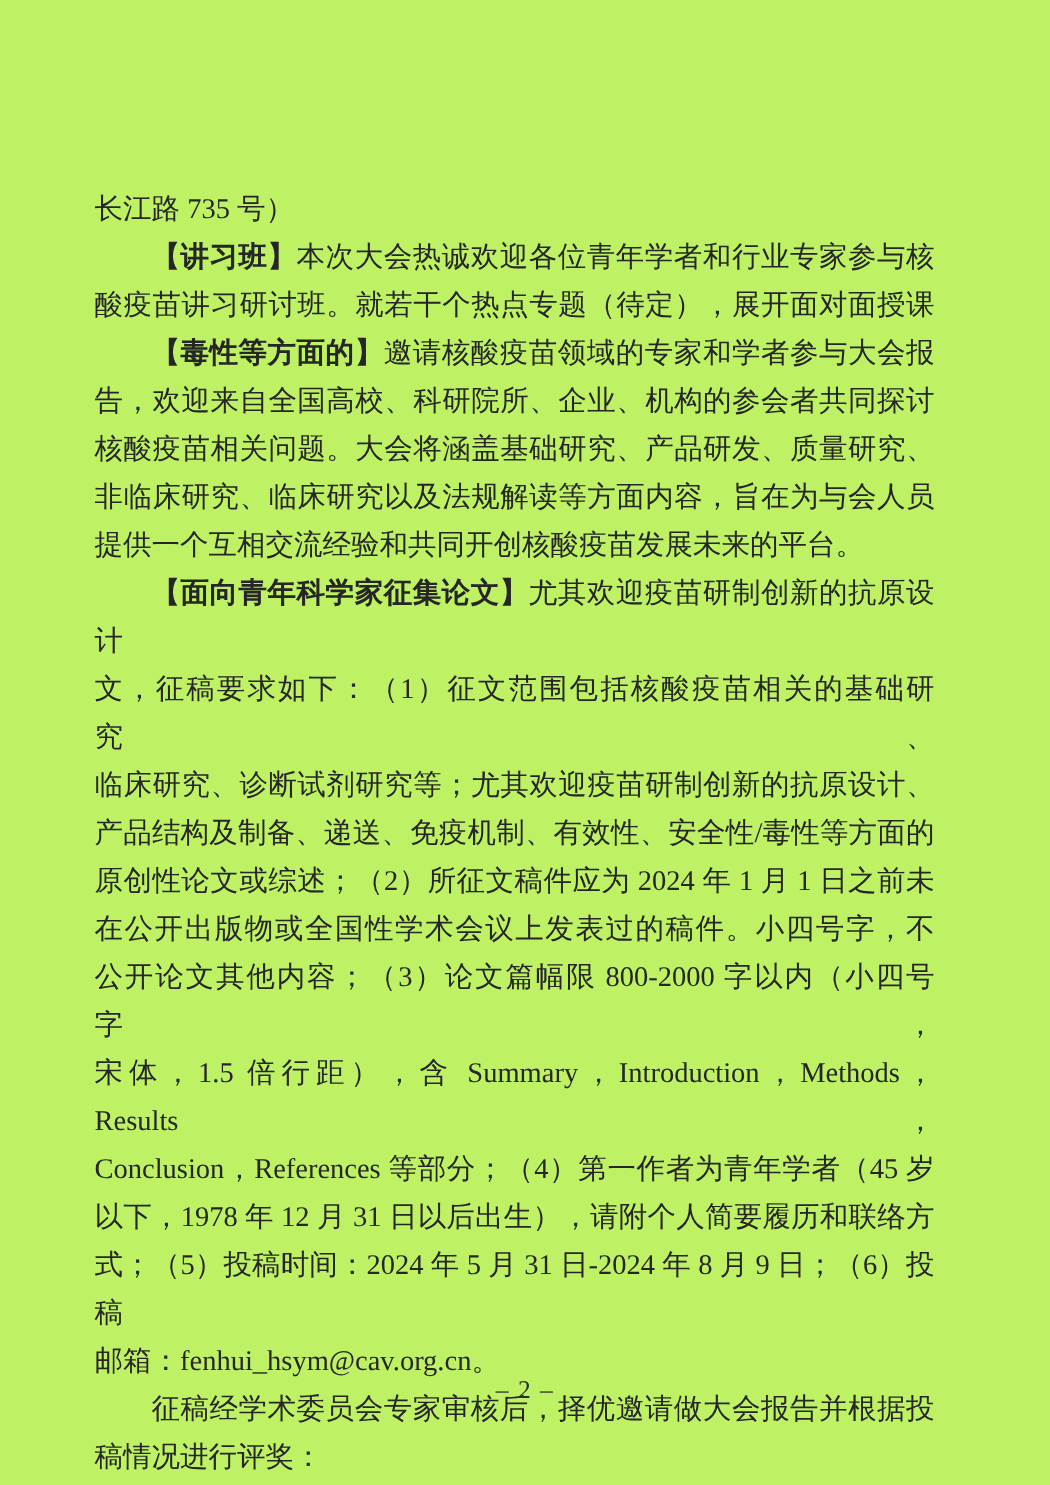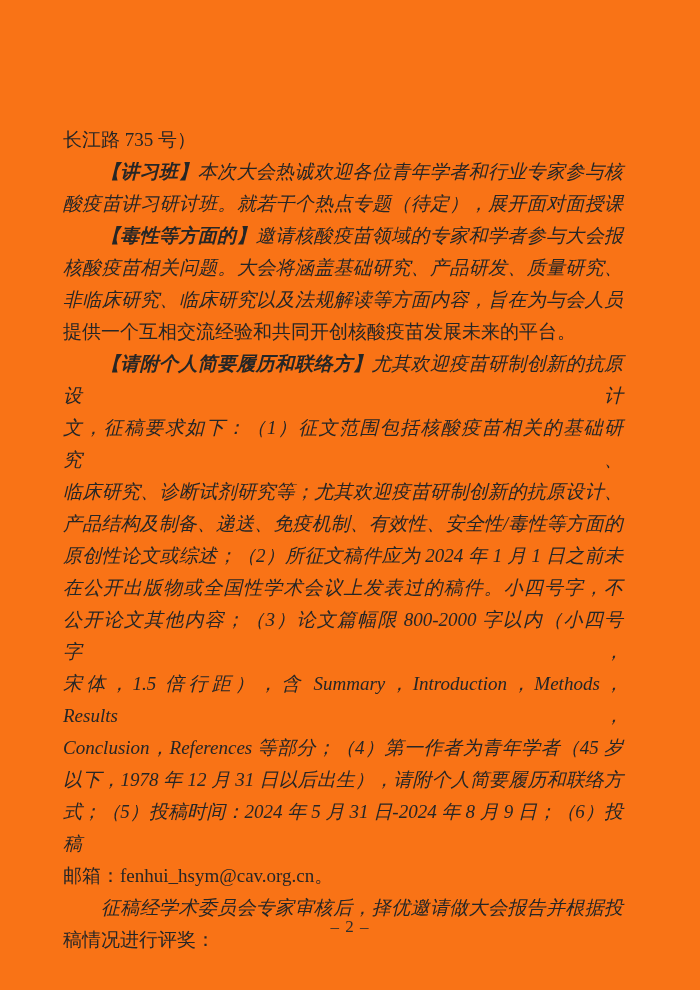--- a/index.html
+++ b/index.html
@@ -7,42 +7,41 @@
     padding: 0;
     width: 700px;
     height: 990px;
     background: #ffffff;
     overflow: hidden;
   }
   .page {
     position: relative;
     width: 700px;
     height: 990px;
-    background: #f97316;
+    background: #bef264;
     font-family: "Liberation Serif", serif;
     color: #262626;
   }
   .doc-body {
     position: absolute;
     left: 63px;
     top: 124px;
     width: 560px;
     font-size: 19px;
     line-height: 32px;
     color: #262626;
   }
   .line {
     width: 100%;
     white-space: nowrap;
   }
   .line.justify {
     white-space: normal;
     text-align: justify;
     text-align-last: justify;
-    font-style: italic;
   }
   .line.indent {
     text-indent: 2em;
   }
   .run.bold {
     font-weight: 700;
   }
   .page-number {
     position: absolute;
     top: 917px;
@@ -57,24 +56,25 @@
 </style>
 </head>
 <body>
 
 <div class="page">
   <div class="doc-body" id="doc-body">
       <div class="line"><span class="run">长江路 735 号）</span></div>
       <div class="line justify indent"><span class="run bold">【讲习班】</span><span class="run">本次大会热诚欢迎各位青年学者和行业专家参与核</span></div>
       <div class="line justify"><span class="run">酸疫苗讲习研讨班。就若干个热点专题（待定），展开面对面授课</span></div>
       <div class="line justify indent"><span class="run bold">【毒性等方面的】</span><span class="run">邀请核酸疫苗领域的专家和学者参与大会报</span></div>
+      <div class="line justify"><span class="run">告，欢迎来自全国高校、科研院所、企业、机构的参会者共同探讨</span></div>
       <div class="line justify"><span class="run">核酸疫苗相关问题。大会将涵盖基础研究、产品研发、质量研究、</span></div>
       <div class="line justify"><span class="run">非临床研究、临床研究以及法规解读等方面内容，旨在为与会人员</span></div>
       <div class="line"><span class="run">提供一个互相交流经验和共同开创核酸疫苗发展未来的平台。</span></div>
-      <div class="line justify indent"><span class="run bold">【请附个人简要履历和联络方】</span><span class="run">尤其欢迎疫苗研制创新的抗原设计</span></div>
+      <div class="line justify indent"><span class="run bold">【面向青年科学家征集论文】</span><span class="run">尤其欢迎疫苗研制创新的抗原设计</span></div>
       <div class="line justify"><span class="run">文，征稿要求如下：（1）征文范围包括核酸疫苗相关的基础研究、</span></div>
       <div class="line justify"><span class="run">临床研究、诊断试剂研究等；尤其欢迎疫苗研制创新的抗原设计、</span></div>
       <div class="line justify"><span class="run">产品结构及制备、递送、免疫机制、有效性、安全性/毒性等方面的</span></div>
       <div class="line justify"><span class="run">原创性论文或综述；（2）所征文稿件应为 2024 年 1 月 1 日之前未</span></div>
       <div class="line justify"><span class="run">在公开出版物或全国性学术会议上发表过的稿件。小四号字，不</span></div>
       <div class="line justify"><span class="run">公开论文其他内容；（3）论文篇幅限 800-2000 字以内（小四号字，</span></div>
       <div class="line justify"><span class="run">宋体，1.5 倍行距），含 Summary，Introduction，Methods，Results，</span></div>
       <div class="line justify"><span class="run">Conclusion，References 等部分；（4）第一作者为青年学者（45 岁</span></div>
       <div class="line justify"><span class="run">以下，1978 年 12 月 31 日以后出生），请附个人简要履历和联络方</span></div>
       <div class="line justify"><span class="run">式；（5）投稿时间：2024 年 5 月 31 日-2024 年 8 月 9 日；（6）投稿</span></div>

